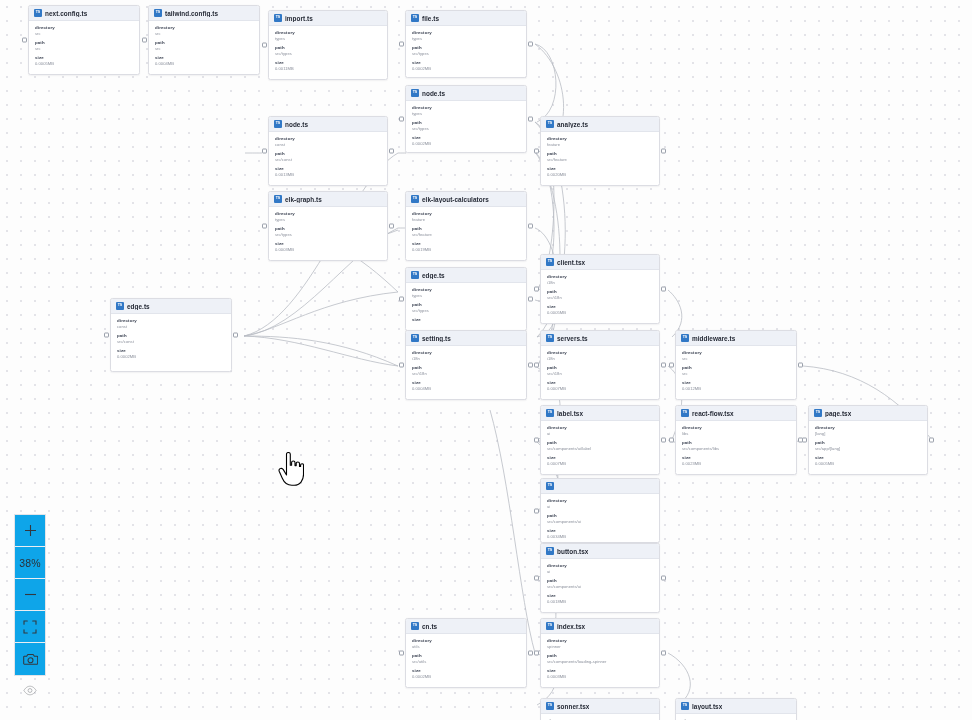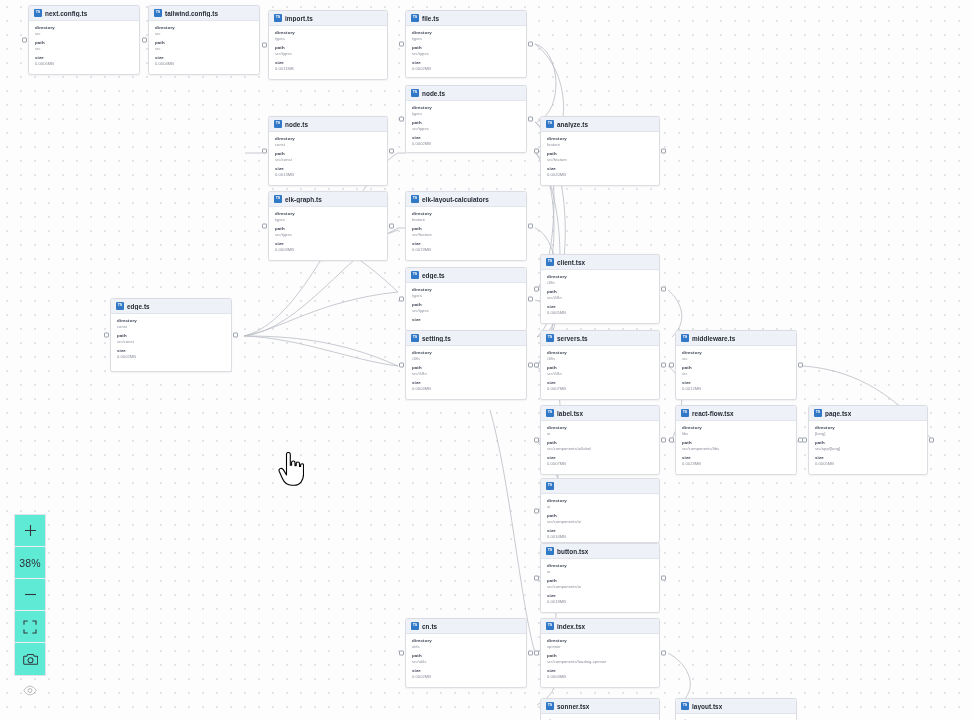--- a/index.html
+++ b/index.html
@@ -123,21 +123,21 @@
     z-index: 20;
     display: flex;
     flex-direction: column;
   }
   .ctl {
     height: 32px;
     display: flex;
     align-items: center;
     justify-content: center;
     border-bottom: 1px solid #eceef2;
-    background: #5eead4;
+    background: #0ea5e9;
     color: #33383f;
     cursor: pointer;
   }
   .ctl:last-child { border-bottom: none; }
   .ctl-zoomlevel {
     font-size: 10.5px;
     color: #2b3038;
     letter-spacing: 0.1px;
   }
   .ctl svg { display: block; }

